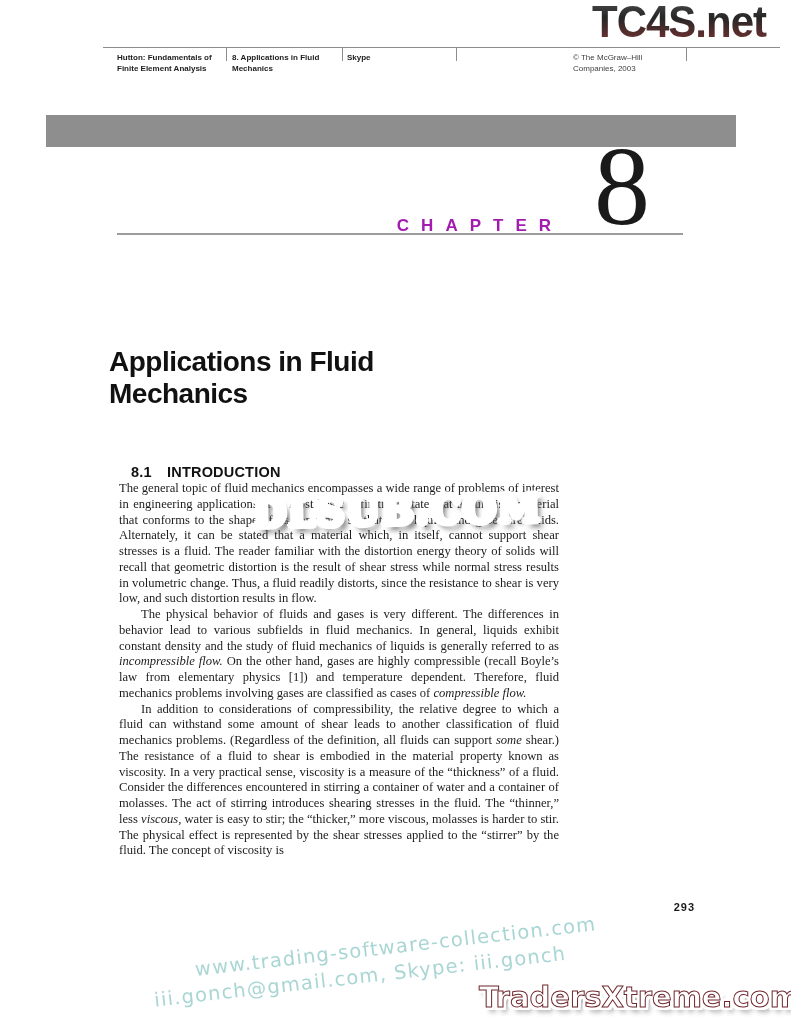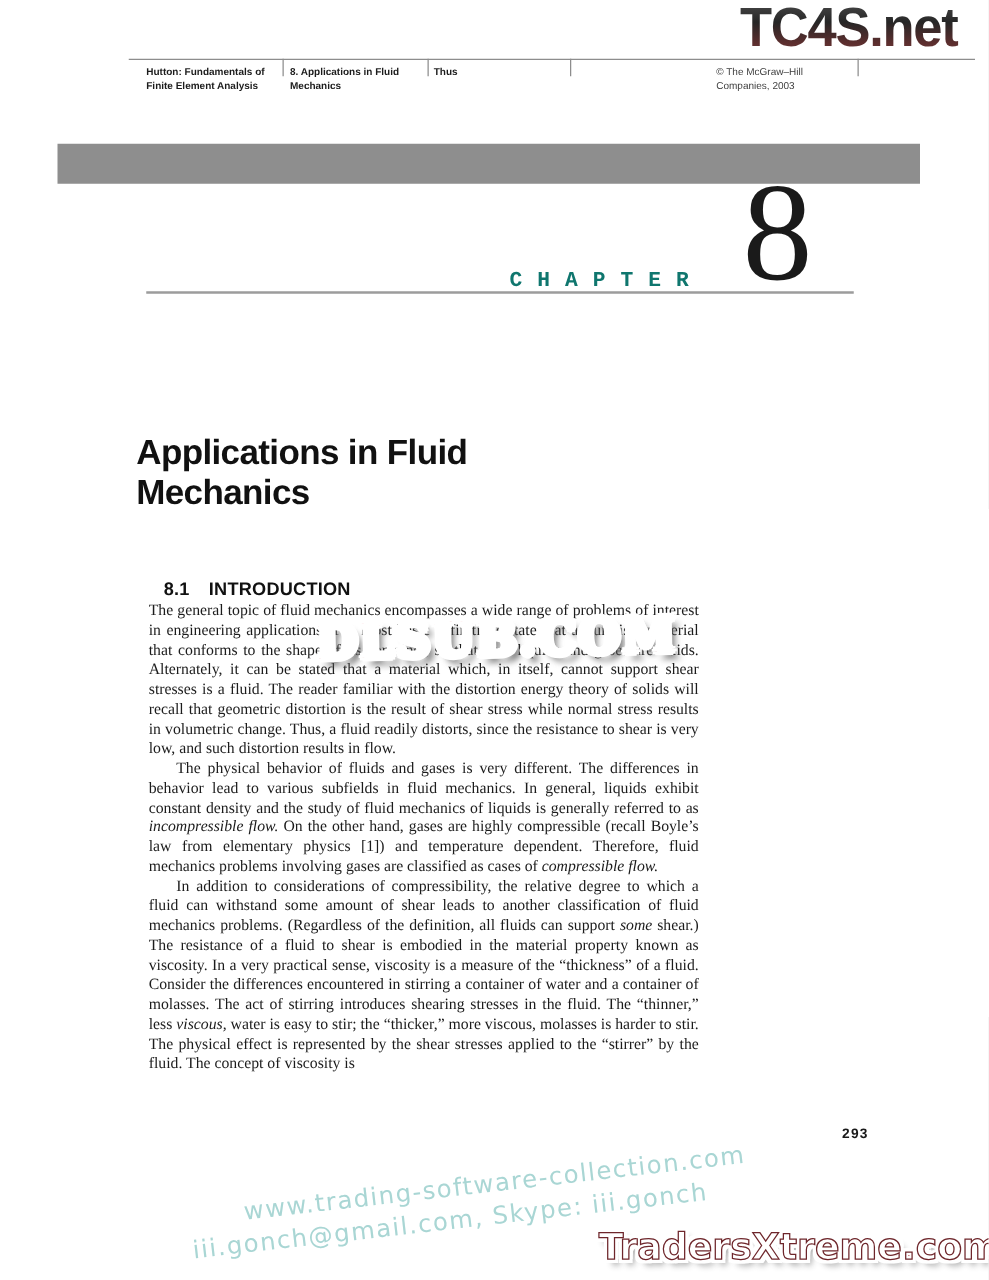--- a/index.html
+++ b/index.html
@@ -66,22 +66,22 @@
       -3px 0 0 #fff, 3px 0 0 #fff, 0 -3px 0 #fff, 0 3px 0 #fff,
       4px 5px 5px rgba(40,40,40,0.45);
     white-space:nowrap;
   }
 
   
   .banner{position:absolute;left:46px;top:115px;width:690px;height:32px;background:#8e8e8e;}
   .chapter-label{
     position:absolute;left:280px;top:216px;width:283px;
     text-align:right;
-    font-family:Liberation Mono, monospace;
-    font-weight:bold;font-size:17px;letter-spacing:12px;color:#0f766e;
+    font-family:Liberation Sans, sans-serif;
+    font-weight:bold;font-size:17px;letter-spacing:12px;color:#a21caf;
   }
   .chapter-number{
     position:absolute;left:594px;top:136px;
     font-family:"Liberation Serif", serif;
     font-size:112px;line-height:100px;font-weight:normal;color:#1a1a1a;
   }
   .chapter-rule{position:absolute;left:117px;top:233px;width:566px;height:2px;background:#9c9c9c;}
 
   .title{
     position:absolute;left:109px;top:346px;width:380px;margin:0;
@@ -120,21 +120,21 @@
 
   <div class="wm-tc4s">TC4S.net</div>
 
   <div class="hdr-rule"></div>
   <div class="hdr-div" style="left:226px"></div>
   <div class="hdr-div" style="left:342px"></div>
   <div class="hdr-div" style="left:456px"></div>
   <div class="hdr-div" style="left:686px"></div>
   <div class="hdr-cell bold" style="left:117px;width:106px">Hutton: Fundamentals of Finite Element Analysis</div>
   <div class="hdr-cell bold" style="left:232px;width:104px">8. Applications in Fluid Mechanics</div>
-  <div class="hdr-cell bold" style="left:347px;width:80px">Thus</div>
+  <div class="hdr-cell bold" style="left:347px;width:80px">Skype</div>
   <div class="hdr-cell muted" style="left:573px;width:108px">© The McGraw–Hill Companies, 2003</div>
 
   <div class="banner"></div>
   <div class="chapter-label">CHAPTER</div>
   <div class="chapter-number">8</div>
   <div class="chapter-rule"></div>
 
   <h1 class="title">Applications in Fluid Mechanics</h1>
 
   <h2 class="section-heading">

